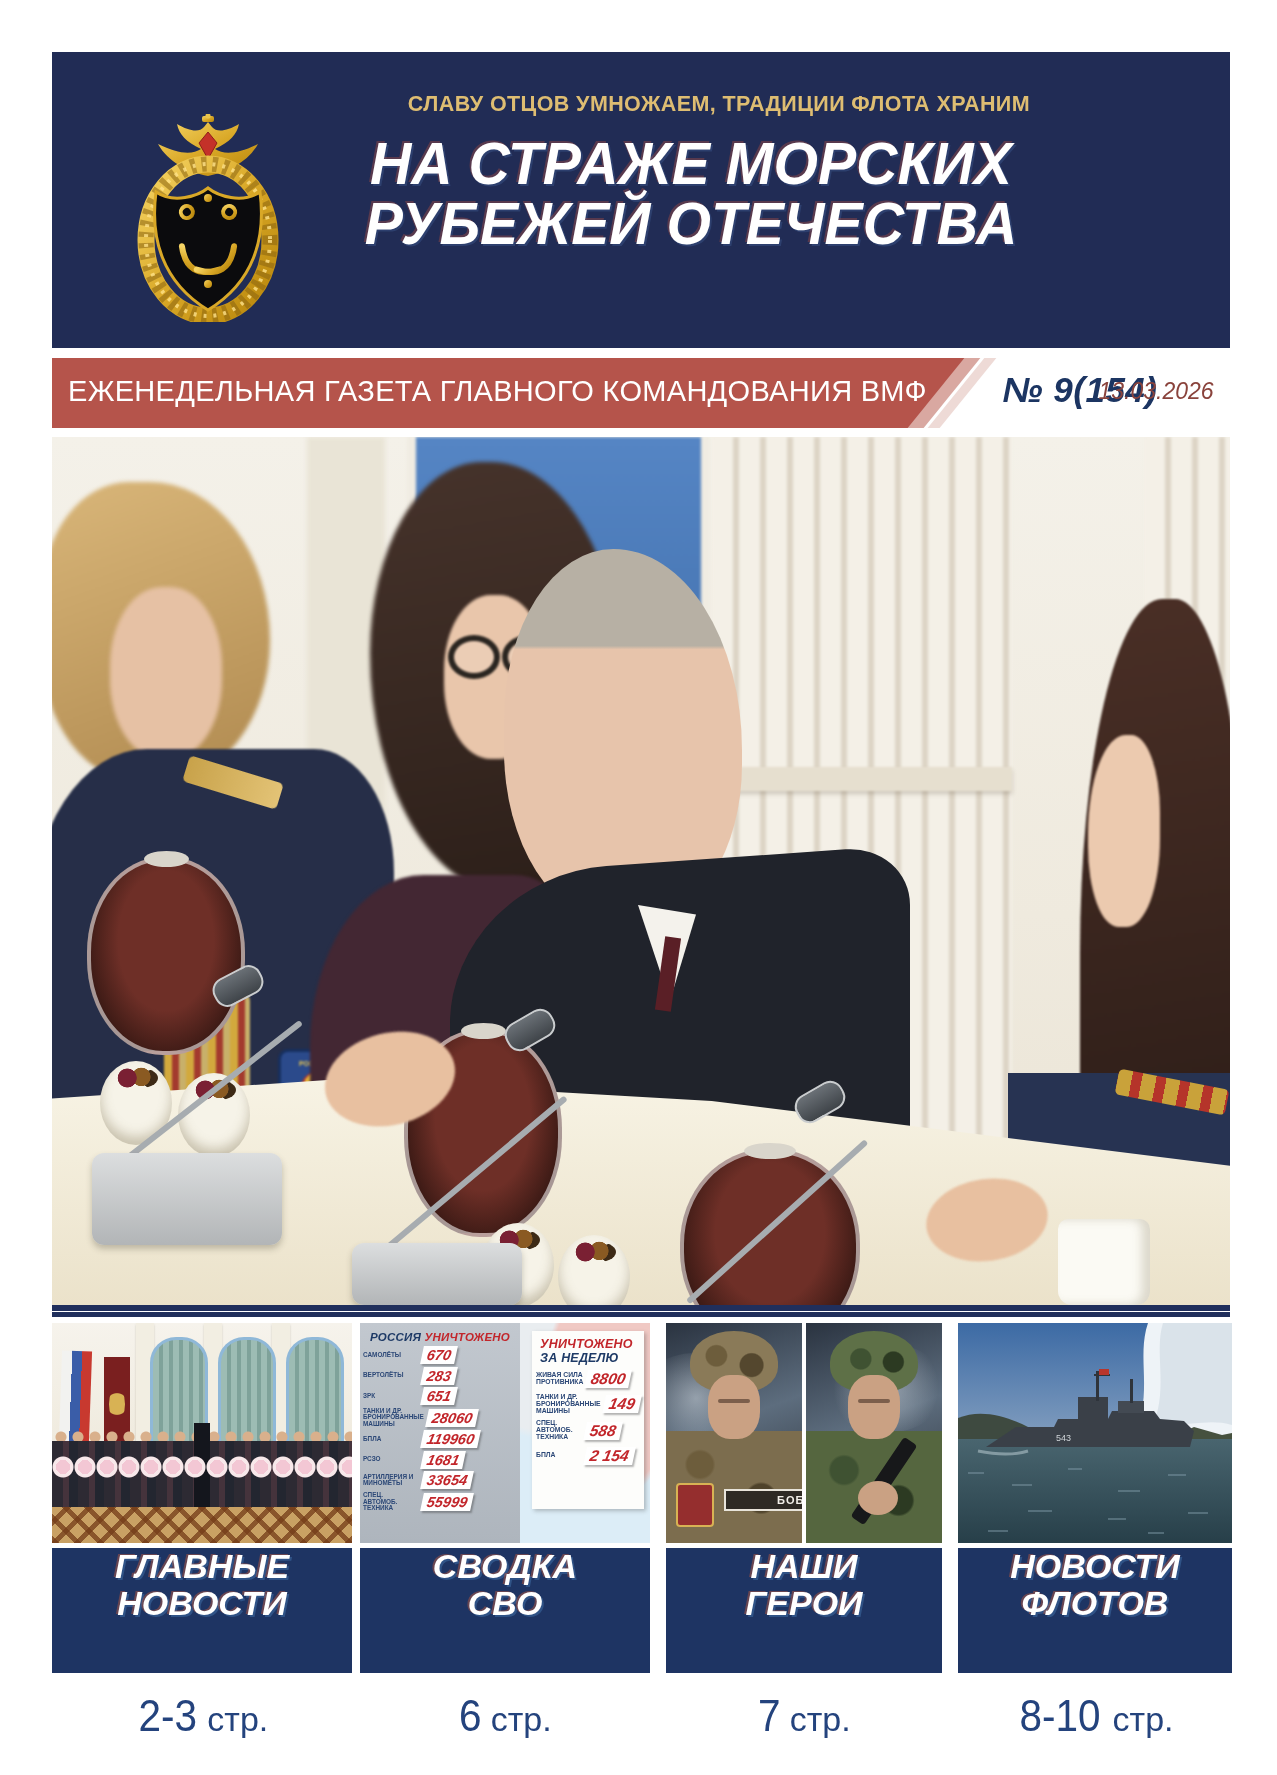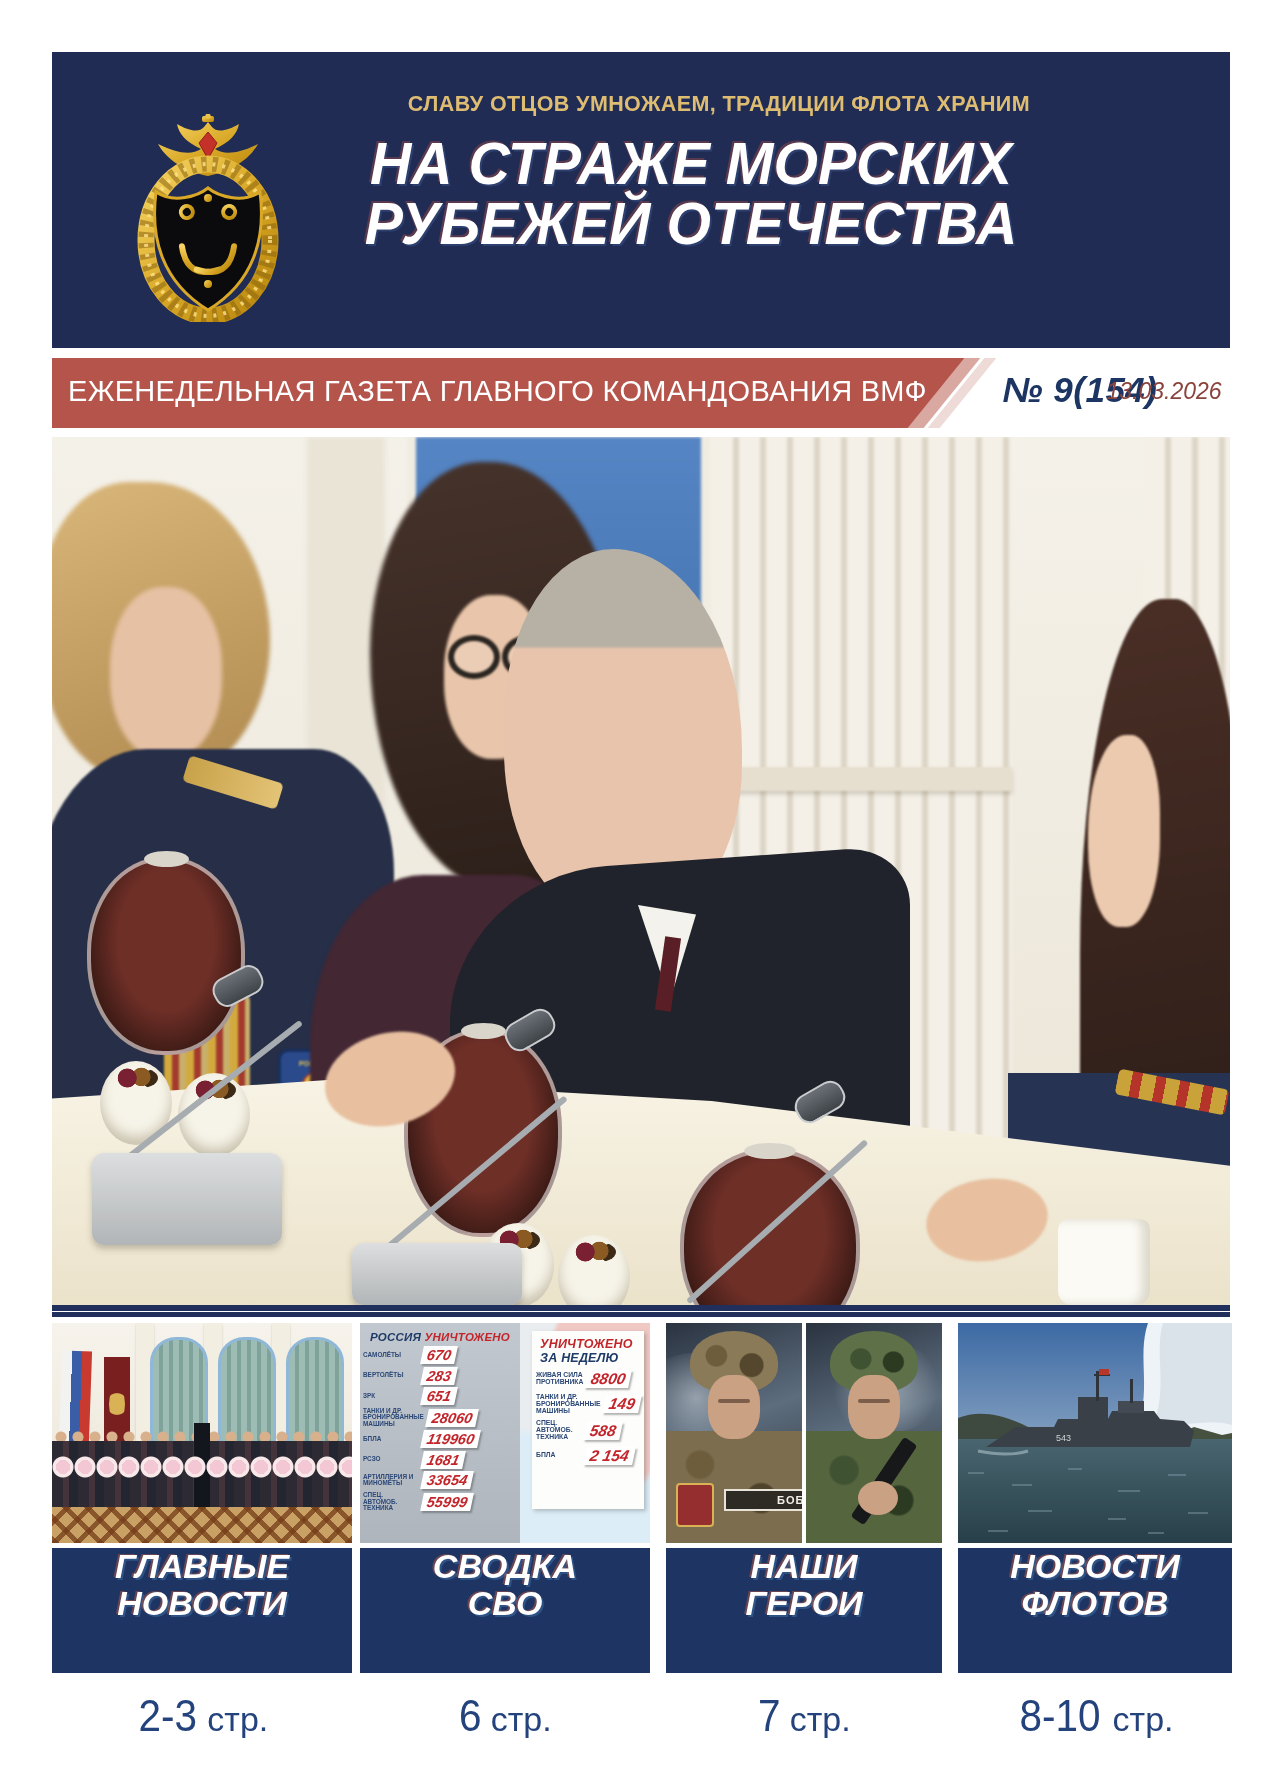--- a/index.html
+++ b/index.html
@@ -10,21 +10,21 @@
   .masthead{position:absolute;left:52px;top:52px;width:1178px;height:296px;background:#212c55;}
   .emblem{position:absolute;left:76px;top:62px;width:160px;height:208px;}
   .slogan{position:absolute;right:200px;top:40px;width:700px;text-align:right;
           color:#debd72;font-size:21.5px;font-weight:bold;letter-spacing:.4px;}
   .mast-title{position:absolute;left:286px;top:82px;width:706px;text-align:center;
           color:#ffffff;font-style:italic;font-weight:bold;font-size:59px;line-height:60px;
           transform:scaleX(.97);transform-origin:center;
           text-shadow:-2px -2px 0 rgba(191,84,62,.35), 2px 2px 0 rgba(73,110,170,.30);}
 
   
-  .issuebar{position:absolute;left:52px;top:358px;width:1178px;height:70px;background:#fff;padding-left:8px;}
+  .issuebar{position:absolute;left:52px;top:358px;width:1178px;height:70px;background:#fff;}
   .redband{position:absolute;left:0;top:0;width:940px;height:70px;background:#b5544b;
            clip-path:polygon(0 0,926px 0,868px 70px,0 70px);}
   .stripe{position:absolute;top:0;height:70px;width:16px;}
   .stripe.s1{left:884px;background:#d9a8a1;transform:skewX(-39deg);}
   .stripe.s2{left:904px;background:#eedad6;transform:skewX(-39deg);width:12px;}
   .weekly-label{position:absolute;left:16px;top:17px;color:#ffffff;font-size:29px;letter-spacing:.3px;white-space:nowrap;}
   .issue-no{position:absolute;left:938px;top:12px;width:180px;text-align:center;color:#1c3562;
             font-size:35px;font-weight:bold;font-style:italic;letter-spacing:.5px;}
   .issue-date{position:absolute;right:-6px;top:20px;width:160px;text-align:center;color:#8a433c;
             font-size:23px;font-style:italic;}

